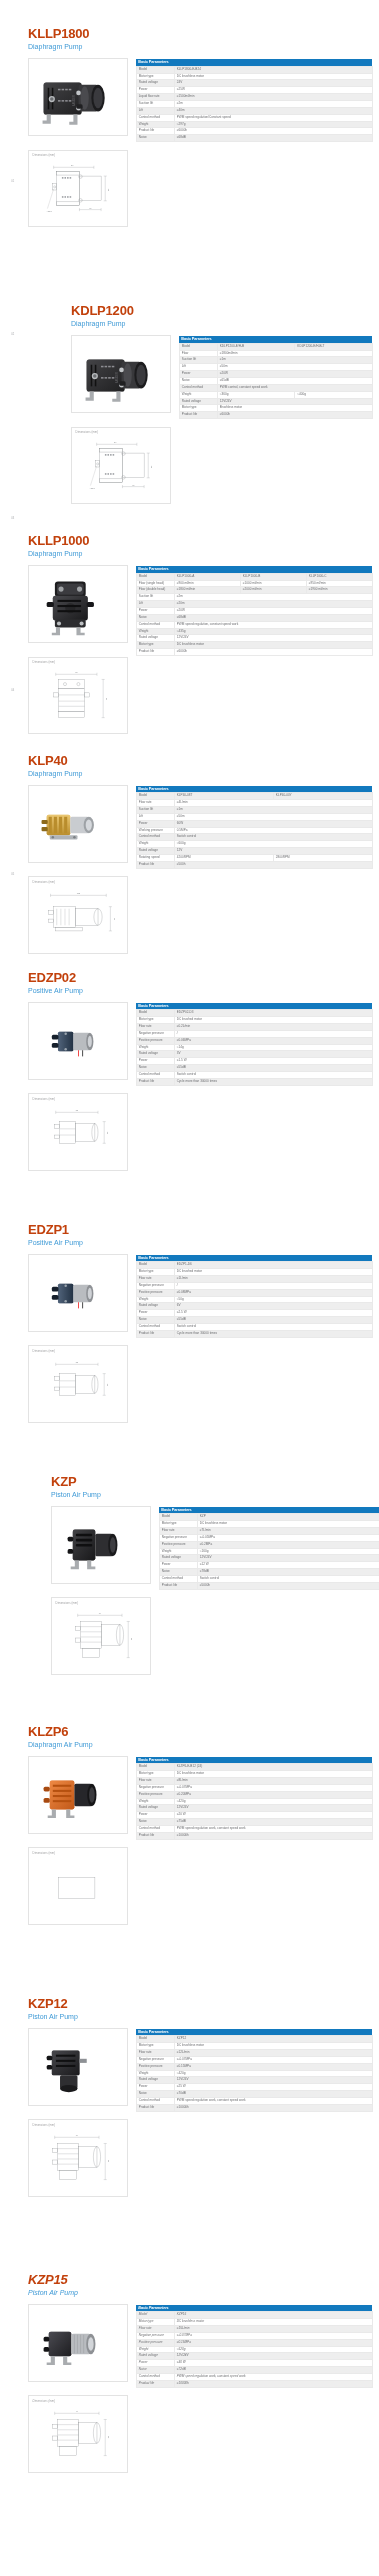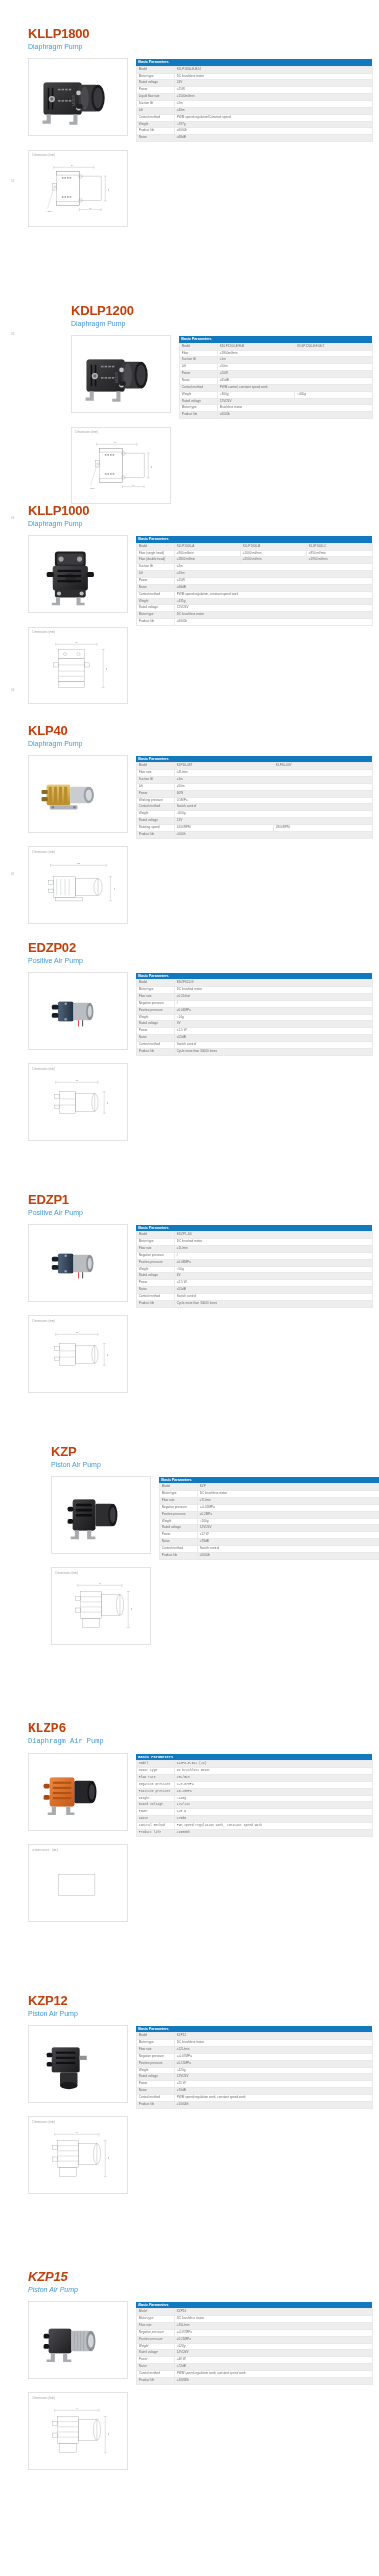--- a/index.html
+++ b/index.html
@@ -427,21 +427,21 @@
       </tr>
                 <tr class="odd">
         <td class="k">Product life</td>
         <td colspan="2">≥6000h</td>
       </tr>
               </tbody>
         </table>
       </div>
     </div>
       </div>
-      <div class="product" style="">
+      <div class="product" style="margin-top: 30px;">
     <div class="prod-head">
       <div class="prod-title">KLLP1000</div>
       <div class="prod-sub">Diaphragm Pump</div>
     </div>
     <div class="prod-body">
       <div class="left-col">
         <div class="photo-box">
               <svg width="98" height="76" viewBox="0 0 190 148" xmlns="http://www.w3.org/2000/svg">
         <g>
           <rect x="50" y="30" width="60" height="30" rx="6" fill="#1d1d1f"></rect>
@@ -1027,21 +1027,21 @@
       </tr>
                 <tr class="odd">
         <td class="k">Product life</td>
         <td colspan="1">≥5000h</td>
       </tr>
               </tbody>
         </table>
       </div>
     </div>
       </div>
-      <div class="product" style="margin-top: 77px; font-family: Liberation Mono, monospace;">
+      <div class="product" style="margin-top: 50px;">
     <div class="prod-head">
       <div class="prod-title">KLZP6</div>
       <div class="prod-sub">Diaphragm Air Pump</div>
     </div>
     <div class="prod-body">
       <div class="left-col">
         <div class="photo-box">
               <svg width="98" height="76" viewBox="0 0 190 148" xmlns="http://www.w3.org/2000/svg">
         <g>
           <rect x="40" y="46" width="48" height="56" rx="4" fill="#e0691f"></rect>

